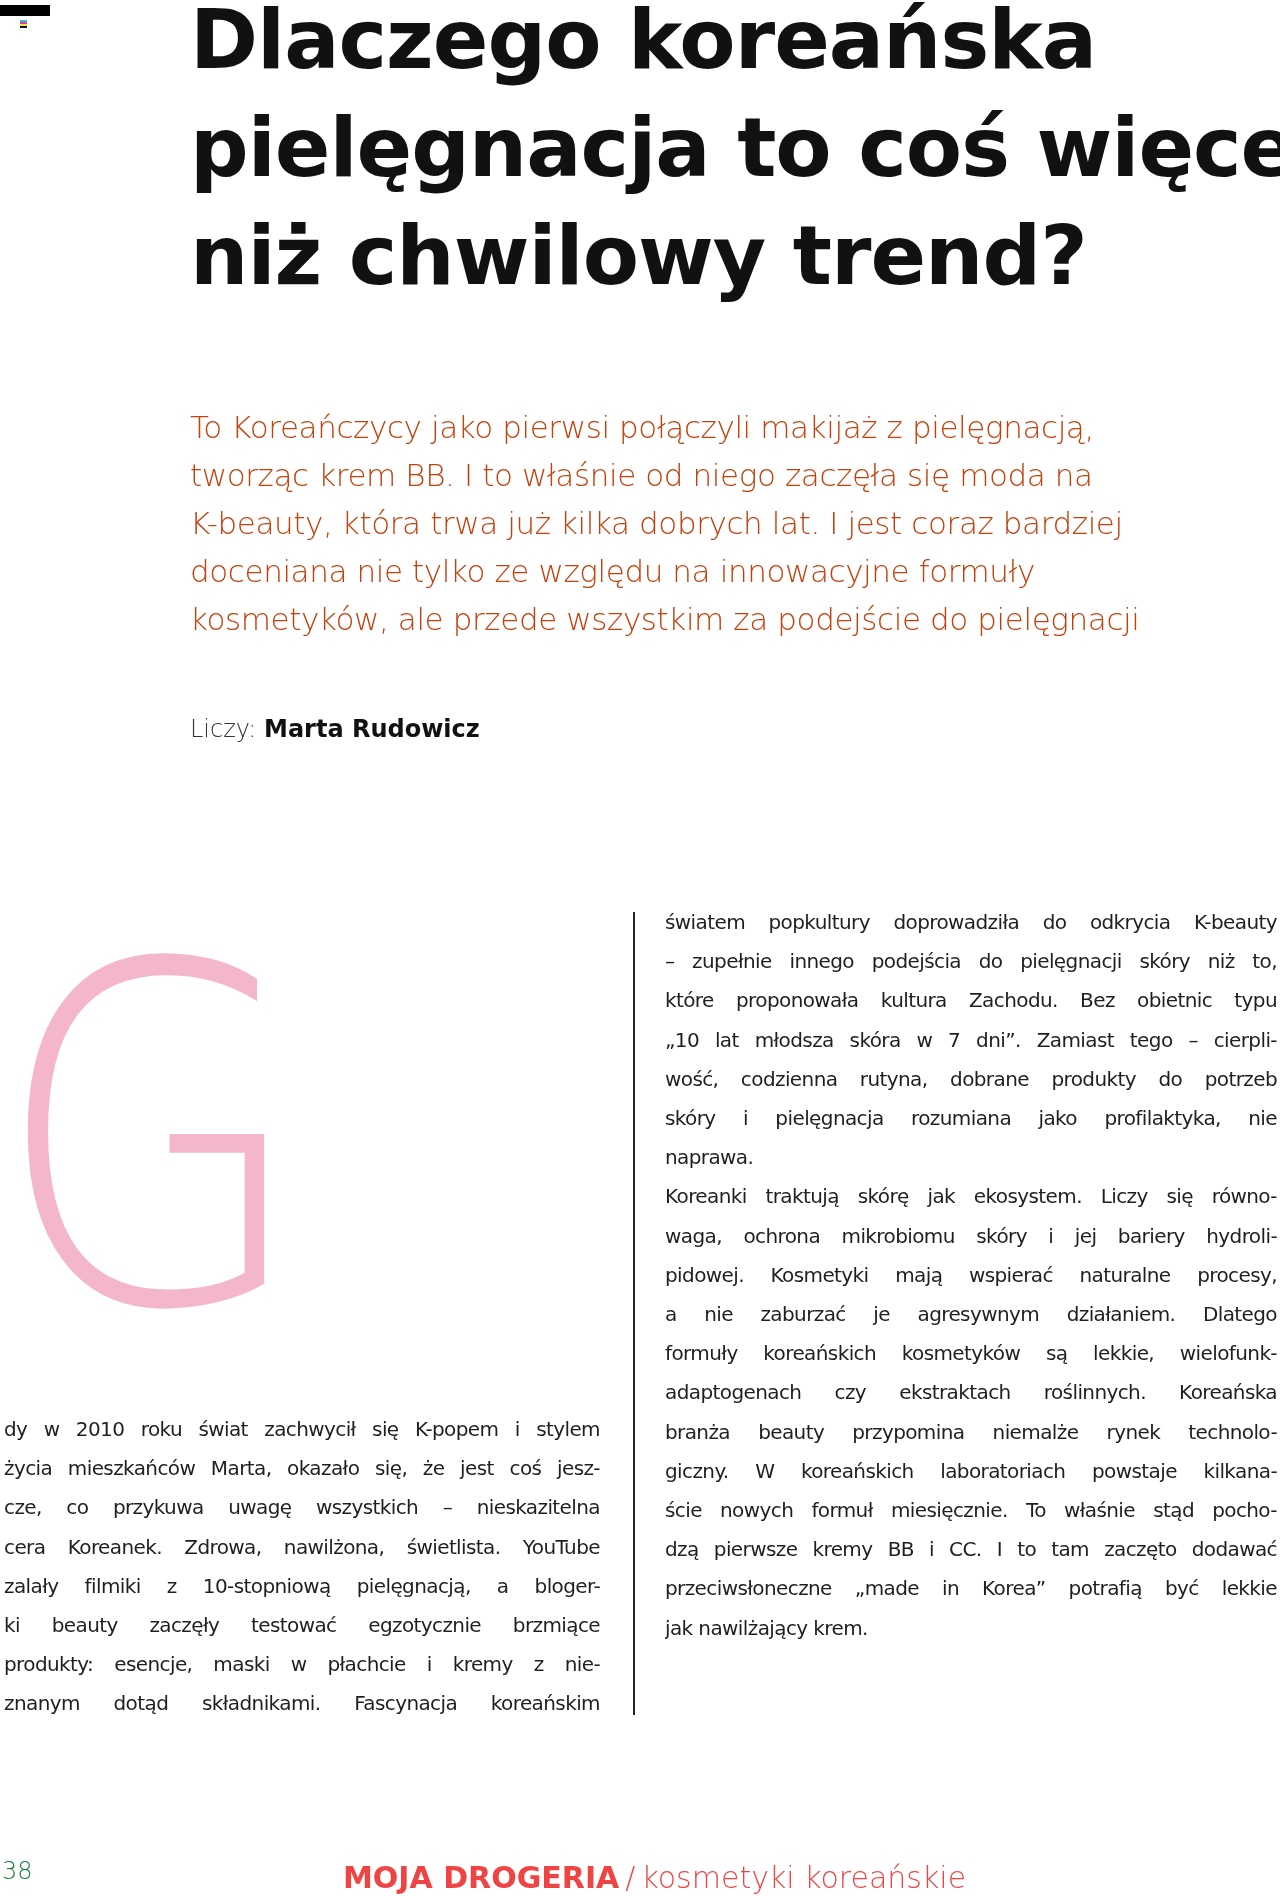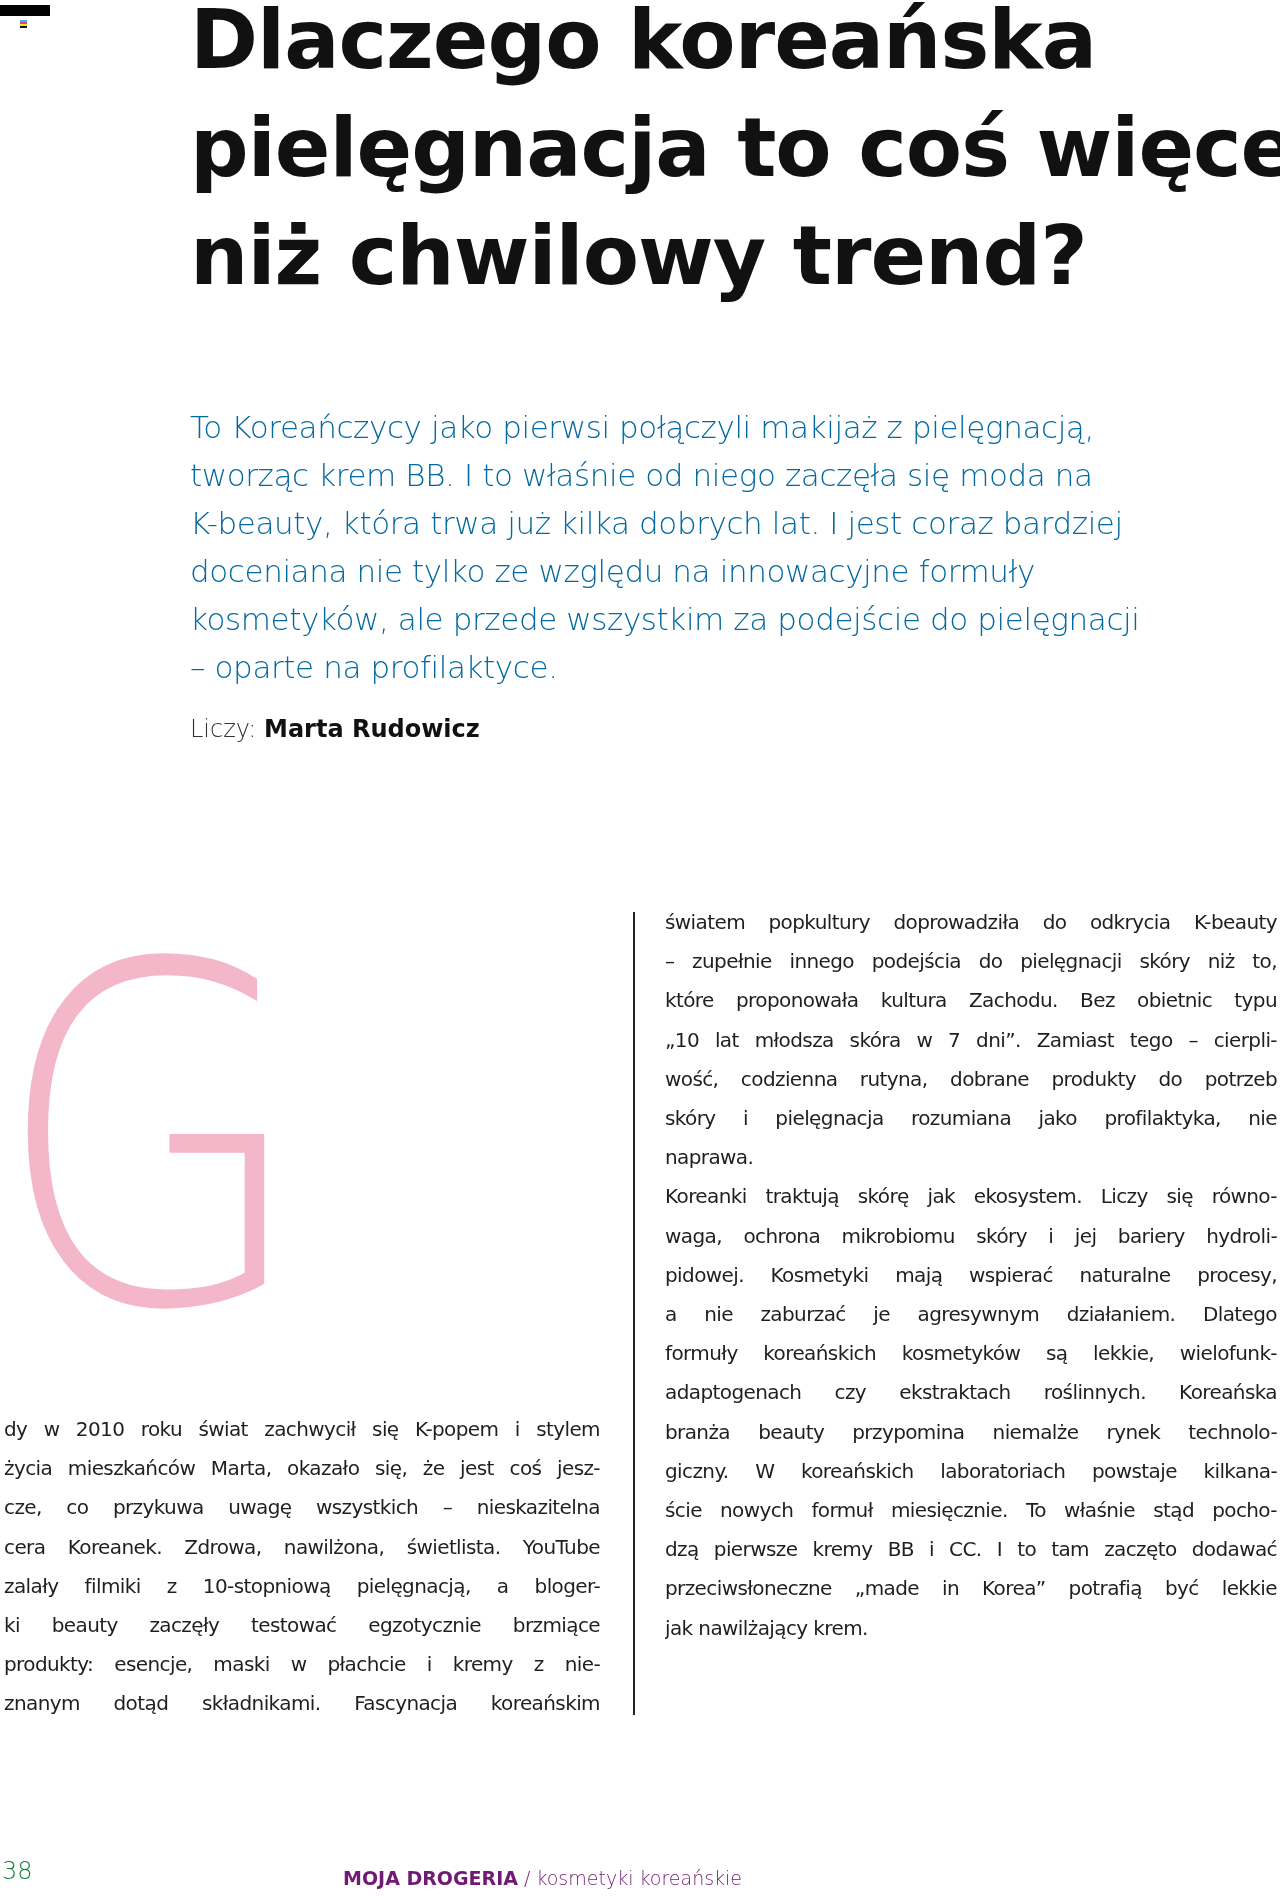--- a/index.html
+++ b/index.html
@@ -45,21 +45,21 @@
 
     .lead {
       position: absolute;
       left: 190px; top: 403px;
       width: 1040px;
       margin: 0;
       font-family: "DejaVu Sans", sans-serif;
       font-weight: 300;
       font-size: 31px;
       line-height: 48px;
-      color: #0369a1;
+      color: #c2410c;
       letter-spacing: -0.4px;
     }
     .lead .line { display: block; white-space: nowrap; }
 
     .byline {
       position: absolute;
       left: 190px; top: 714px;
       font-size: 24px;
       line-height: 30px;
       color: #333;
@@ -118,24 +118,24 @@
       position: absolute;
       left: 2px; top: 1857px;
       font-size: 24px;
       line-height: 28px;
       color: #15803d;
       font-weight: 300;
     }
     .footer-brand {
       position: absolute;
       left: 343px; top: 1864px;
-      font-size: 19px;
+      font-size: 30px;
       line-height: 28px;
       white-space: nowrap;
-      color: #701a75;
+      color: #ef4444;
     }
     .footer-brand .brand { font-weight: bold; }
     .footer-brand .sep { font-weight: 300; margin: 0 6px; }
     .footer-brand .section { font-weight: 300; }
   </style>
 </head>
 <body>
 
 <div class="reg-bar"></div>
 <div class="cmyk">
@@ -150,21 +150,20 @@
   <span class="line">pielęgnacja to coś więcej</span>
   <span class="line">niż chwilowy trend?</span>
 </h1>
 
 <p class="lead">
   <span class="line">To Koreańczycy jako pierwsi połączyli makijaż z pielęgnacją,</span>
   <span class="line">tworząc krem BB. I to właśnie od niego zaczęła się moda na</span>
   <span class="line">K-beauty, która trwa już kilka dobrych lat. I jest coraz bardziej</span>
   <span class="line">doceniana nie tylko ze względu na innowacyjne formuły</span>
   <span class="line">kosmetyków, ale przede wszystkim za podejście do pielęgnacji</span>
-  <span class="line">– oparte na profilaktyce.</span>
 </p>
 
 <div class="byline">
   <span>Liczy:</span>
   <b>Marta Rudowicz</b>
 </div>
 
 <div class="dropcap">G</div>
 
 <div class="col col-left">

